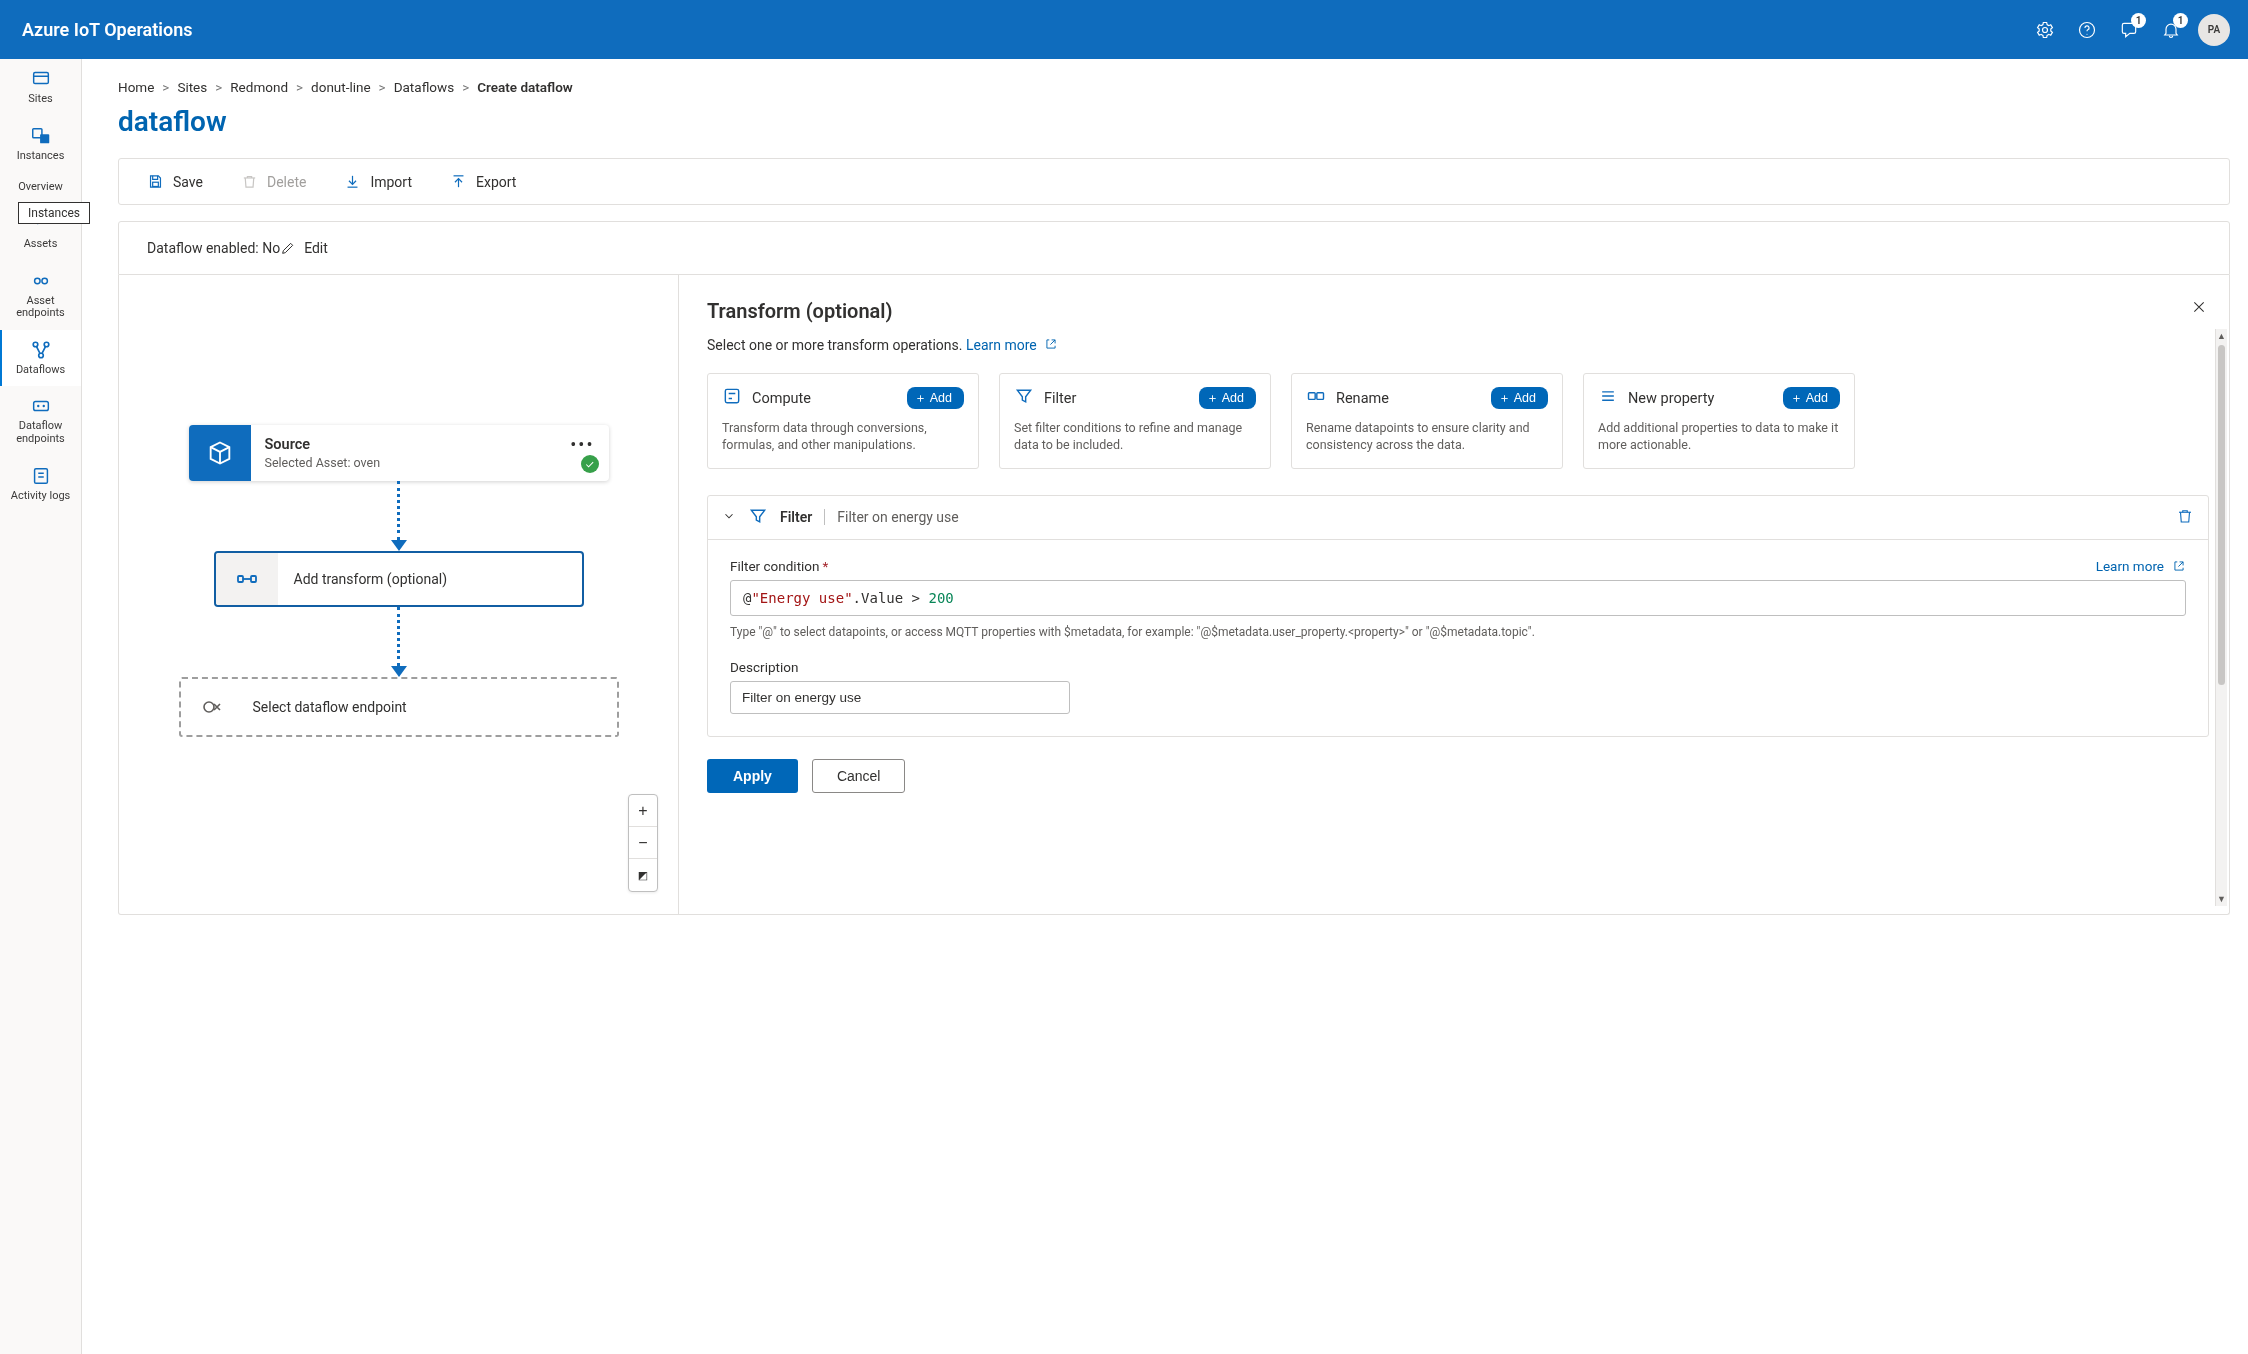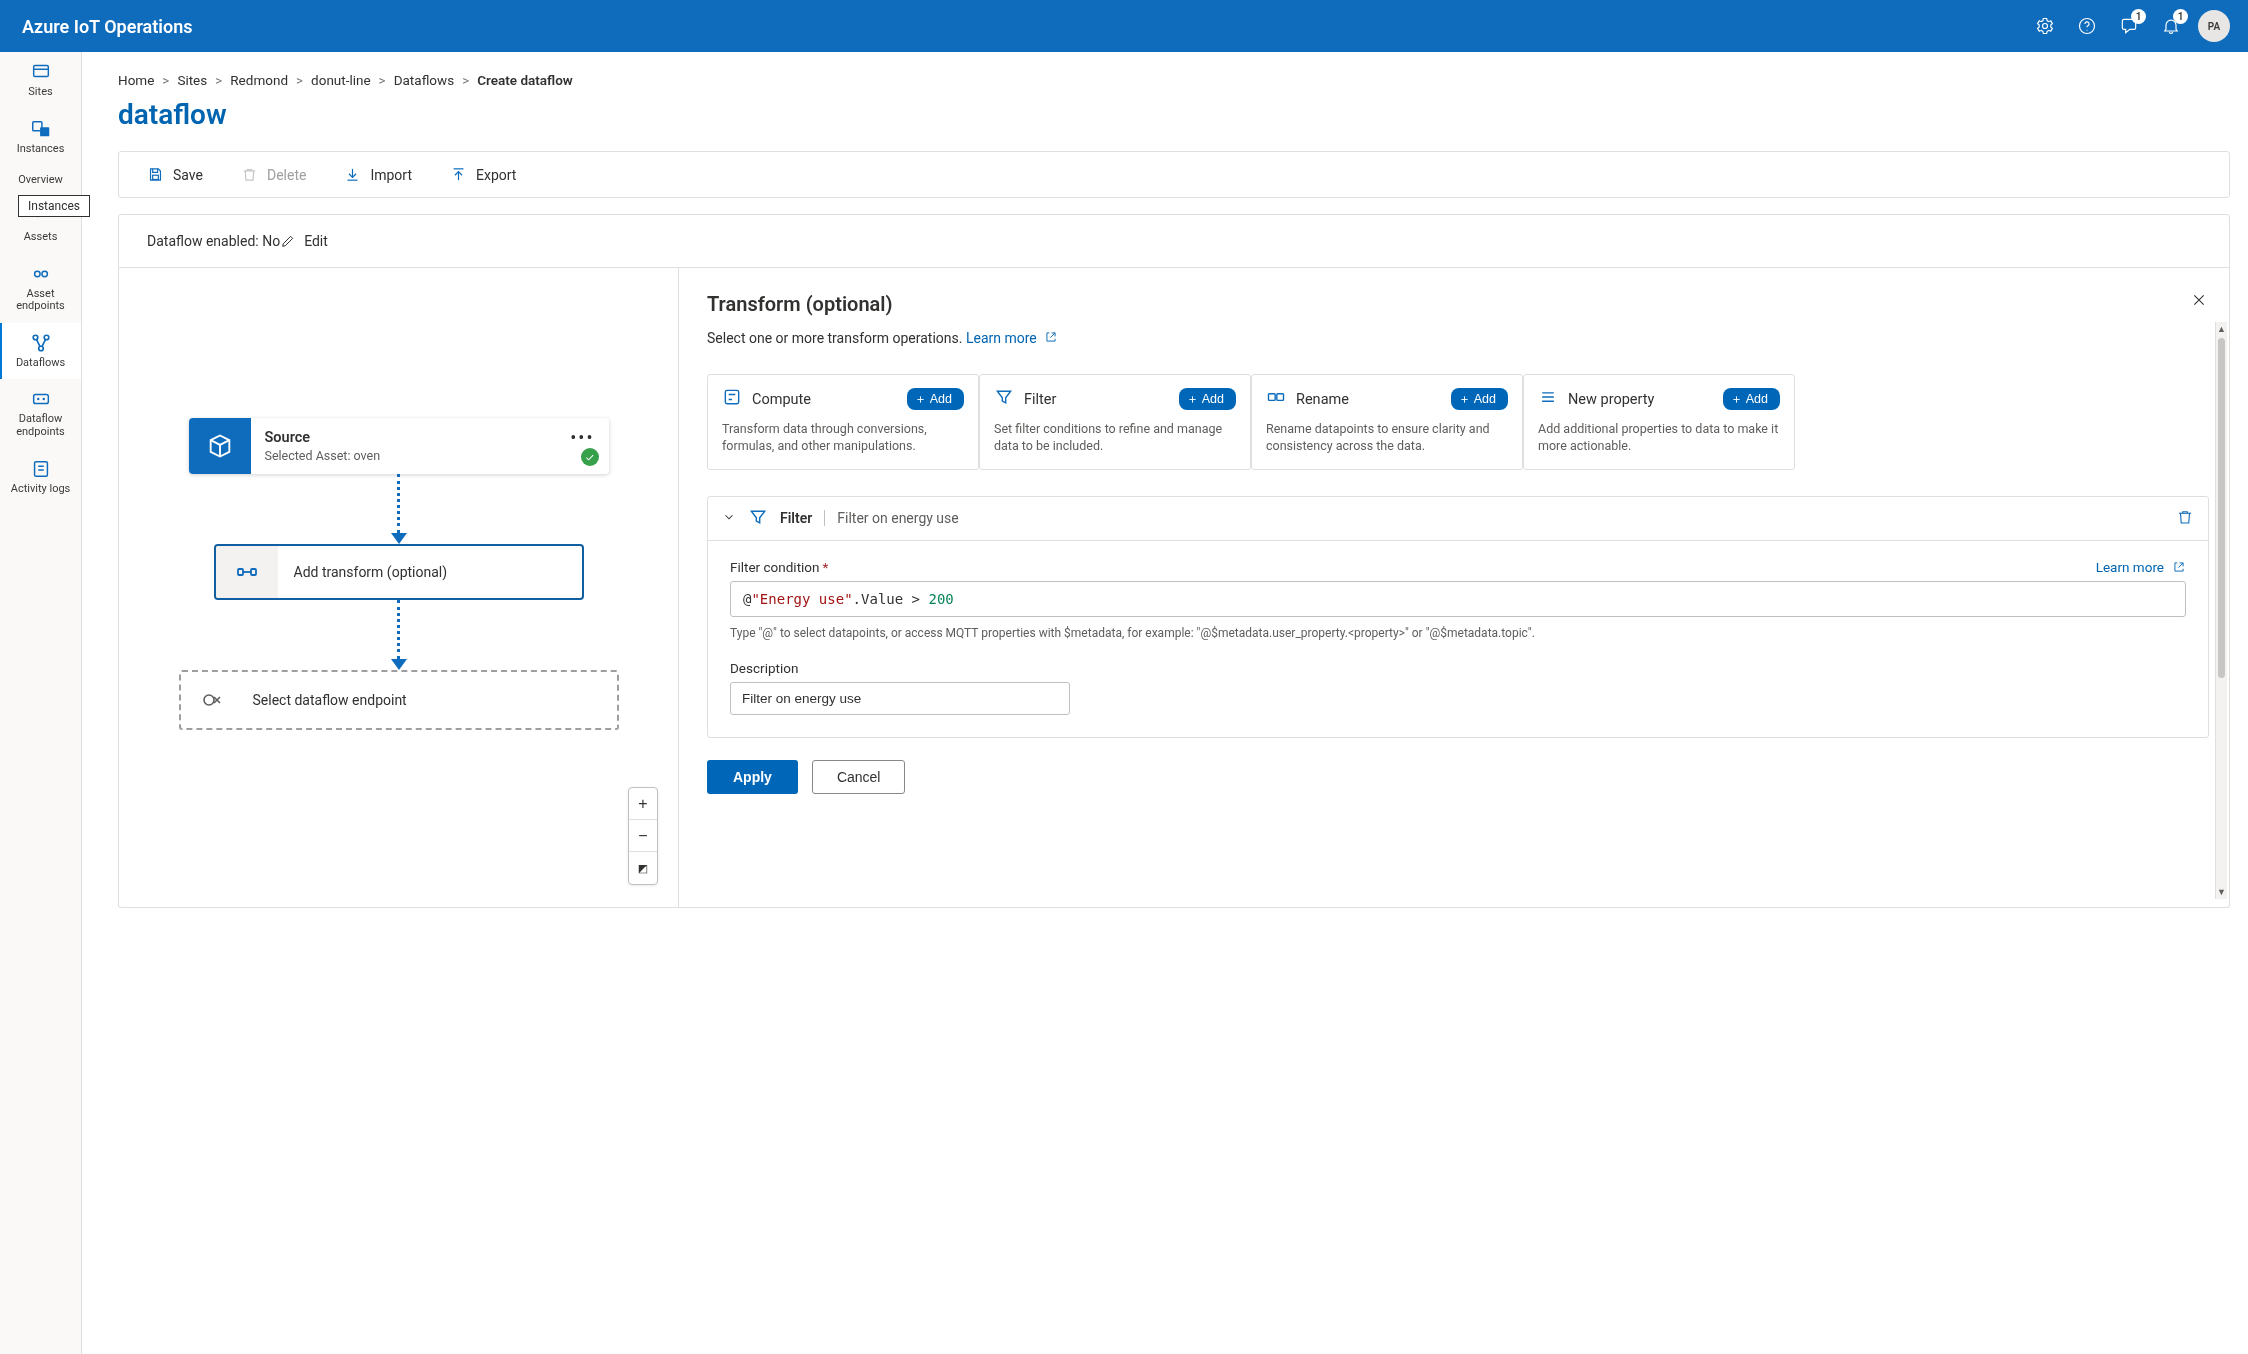--- a/index.html
+++ b/index.html
@@ -24,21 +24,21 @@
     margin:0; padding:0; height:100%;
     font-family: "Segoe UI", -apple-system, BlinkMacSystemFont, Roboto, "Helvetica Neue", Arial, sans-serif;
     font-size:13.5px;
     color: var(--text-main);
     background:#ffffff;
   }
   * { box-sizing: border-box; }
 
   
   .top-header {
-    height:52px;
+    height:59px;
     background: var(--azure-header-blue);
     color:#fff;
     display:flex;
     align-items:center;
     padding: 0 18px 0 22px;
   }
   .top-header .brand { font-size:18px; font-weight:600; }
   .top-header .spacer { flex:1; }
   .hicon {
     width:42px; height:42px;
@@ -297,23 +297,23 @@
     padding:4px;
   }
   .right-close svg { width:16px; height:16px; stroke:#323130; stroke-width:1.6; }
   .panel-title { font-size:20px; font-weight:600; }
   .panel-sub { margin-top:14px; font-size:14px;}
   .panel-sub a { color: var(--link-blue); text-decoration:none; }
   .ext-icon { display:inline-flex; width:14px; height:14px; margin-left:4px; vertical-align:-1px; }
   .ext-icon svg { width:14px; height:14px; stroke: var(--link-blue); fill:none; stroke-width:1.6; }
 
   .op-cards {
-    margin-top:28px;
+    margin-top:20px;
     display:flex;
-    gap:0;
+    gap:20px;
     flex-wrap:wrap;
   }
   .op-card {
     width:272px;
     border:1px solid var(--border);
     border-radius:3px;
     padding:12px 14px 14px;
   }
   .op-head {
     display:flex; align-items:center; justify-content:space-between;

